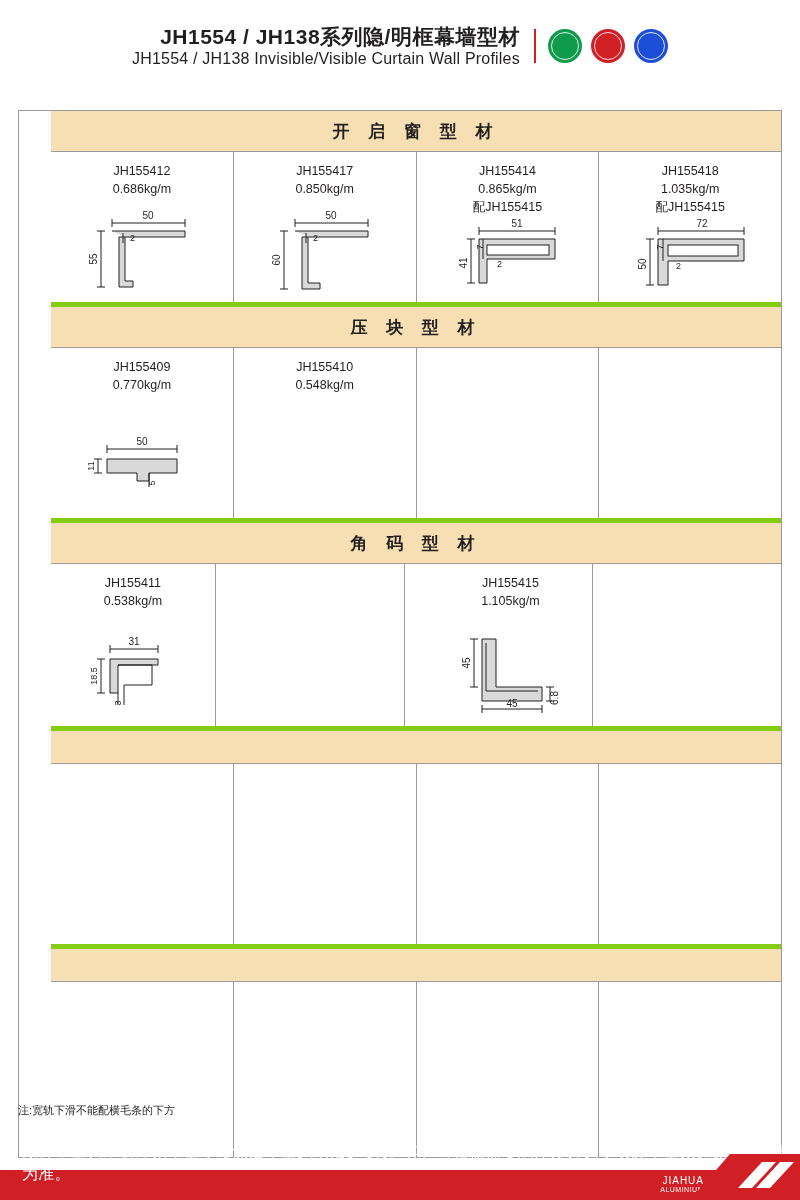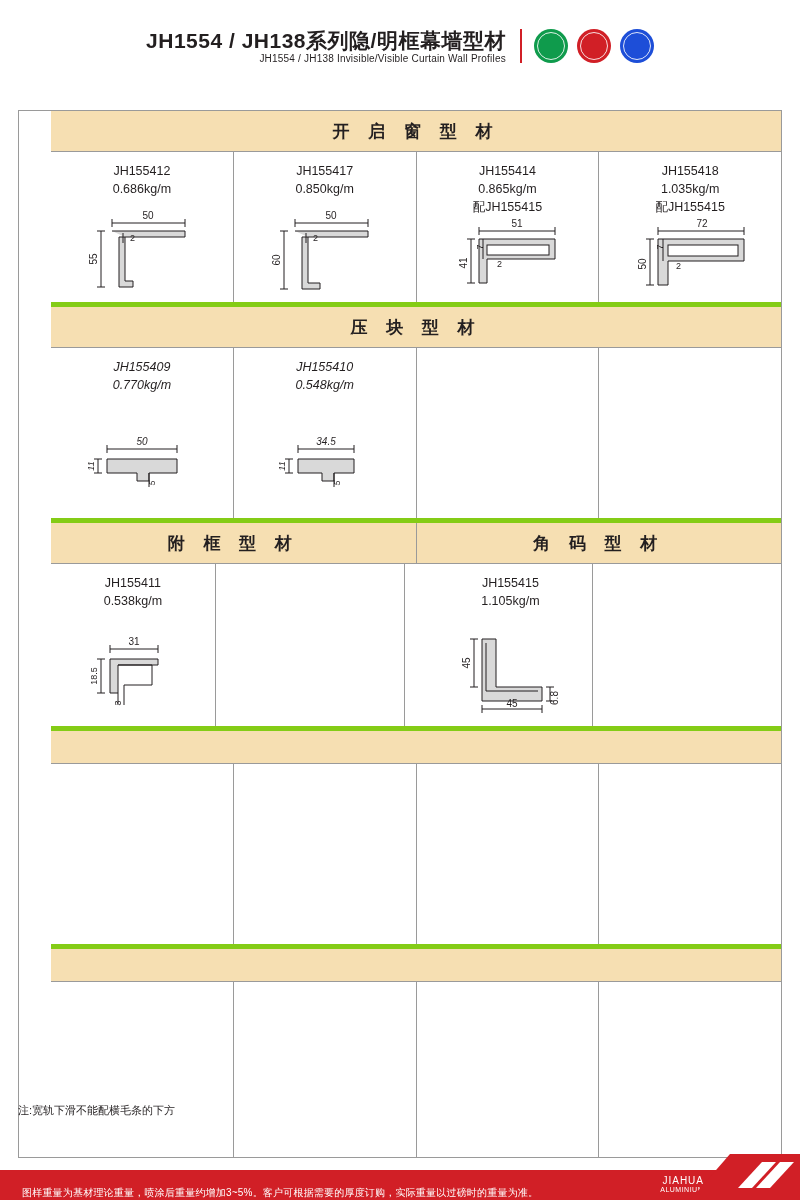--- a/index.html
+++ b/index.html
@@ -8,21 +8,21 @@
     font-family:"Liberation Sans","DejaVu Sans",sans-serif;
     color:#231f20;position:relative;overflow:hidden;
   }
   .page{position:relative;width:800px;height:1200px;}
 
   
   .header{position:absolute;left:0;top:0;width:800px;height:92px;}
   .header-inner{display:flex;align-items:center;justify-content:center;height:92px;padding-right:0;}
   .title-block{text-align:right;padding-right:14px;}
   .title-cn{font-size:21px;font-weight:bold;letter-spacing:0.5px;color:#231f20;line-height:1.2;}
-  .title-en{font-size:10px;color:#231f20;letter-spacing:0.2px;}
+  .title-en{font-size:16px;color:#231f20;letter-spacing:0.2px;}
   .logo-sep{width:2px;height:34px;background:#d11f26;margin:0 12px 0 0;}
   .logos{display:flex;align-items:center;gap:9px;}
   .logo{width:34px;height:34px;border-radius:50%;display:flex;align-items:center;justify-content:center;
         font-size:9px;font-weight:bold;color:#fff;position:relative;}
   .logo.green{background:#0f9b4c;}
   .logo.red{background:#d11f26;}
   .logo.blue{background:#1d4ed8;}
   .logo span.inner{position:relative;z-index:2;font-size:10px;letter-spacing:-0.5px;margin-top:45px;}
   .logo .ring{position:absolute;inset:3px;border:1px solid rgba(255,255,255,.85);border-radius:50%;}
 
@@ -37,30 +37,30 @@
   .row{display:flex;border-bottom:5px solid #84cc16;}
   .row:last-child{border-bottom:none;}
   .cell{flex:1;border-right:1px solid #9a9a9a;position:relative;box-sizing:border-box;
         display:flex;flex-direction:column;align-items:center;padding-top:10px;}
   .cell:last-child{border-right:none;justify-content:space-between;}
   .cell .code{font-size:12.5px;line-height:1.45;text-align:center;color:#231f20;}
   .drawing{flex:1;width:100%;display:flex;align-items:center;justify-content:center;}
   .drawing svg{display:block;}
 
   .r1{height:150px;}
-  .r2{height:170px;font-style:italic;}
+  .r2{height:170px;}
   .r3{height:162px;gap:24px;}
   .r4{height:180px;}
   .r5{height:175px;}
 
   
   .note{position:absolute;left:18px;top:1103px;font-size:11px;color:#231f20;}
   .footer{position:absolute;left:0;bottom:0;width:800px;height:46px;}
   .foot-bar{position:absolute;left:0;bottom:0;width:800px;height:30px;background:#d11f26;}
-  .foot-text{position:absolute;left:22px;bottom:0;font-size:10px;color:#ffffff;letter-spacing:.2px;}
+  .foot-text{position:absolute;left:22px;bottom:15px;font-size:16px;color:#ffffff;letter-spacing:.2px;}
   .foot-brand{position:absolute;right:96px;bottom:6px;text-align:right;color:#fff;line-height:1.1;}
   .foot-brand .b1{font-size:10px;letter-spacing:1px;}
   .foot-brand .b2{font-size:7px;letter-spacing:.5px;}
   .foot-page{position:absolute;right:66px;bottom:4px;color:#fff;font-size:17px;font-weight:bold;}
   .foot-sep{position:absolute;right:88px;bottom:6px;width:1px;height:18px;background:#fff;}
   .swoosh{position:absolute;right:0;bottom:0;width:110px;height:46px;}
 
   text{font-family:"Liberation Sans","DejaVu Sans",sans-serif;}
 </style>
 </head>
@@ -222,45 +222,27 @@
             <text x="75" y="34" font-size="10" text-anchor="middle" fill="#231f20">50</text>
             <text x="27" y="55" font-size="9" text-anchor="middle" fill="#231f20" transform="rotate(-90 27 55)">11</text>
             <text x="88" y="72" font-size="9" text-anchor="middle" fill="#231f20" transform="rotate(-90 88 72)">5</text>
           </svg>
         </div>
       </div>
 
       <div class="cell">
         <div class="code">JH155410</div>
         <div class="code">0.548kg/m</div>
-        <div class="drawing">
-          <svg width="150" height="90" viewBox="0 0 150 90">
-            <g stroke="#231f20" fill="none" stroke-width="1">
-              <line x1="48" y1="38" x2="104" y2="38"></line>
-              <line x1="48" y1="34" x2="48" y2="42"></line>
-              <line x1="104" y1="34" x2="104" y2="42"></line>
-              <path d="M48 48 H104 V62 H84 V70 H72 V62 H48 Z" fill="#d9d9d9" stroke="#231f20"></path>
-              <line x1="39" y1="48" x2="39" y2="62"></line>
-              <line x1="35" y1="48" x2="43" y2="48"></line>
-              <line x1="35" y1="62" x2="43" y2="62"></line>
-              <line x1="84" y1="62" x2="84" y2="76"></line>
-            </g>
-            <text x="76" y="34" font-size="10" text-anchor="middle" fill="#231f20">34.5</text>
-            <text x="35" y="55" font-size="9" text-anchor="middle" fill="#231f20" transform="rotate(-90 35 55)">11</text>
-            <text x="90" y="72" font-size="9" text-anchor="middle" fill="#231f20" transform="rotate(-90 90 72)">5</text>
-          </svg>
-        </div>
       </div>
 
       <div class="cell"></div>
       <div class="cell"></div>
     </div>
 
     <div class="band">
-      <div class="band-cell">附 框 型 材</div>
       <div class="band-cell">角 码 型 材</div>
     </div>
 
     <div class="row r3">
       <div class="cell">
         <div class="code">JH155411</div>
         <div class="code">0.538kg/m</div>
         <div class="drawing">
           <svg width="150" height="95" viewBox="0 0 150 95">
             <g stroke="#231f20" fill="none" stroke-width="1">

